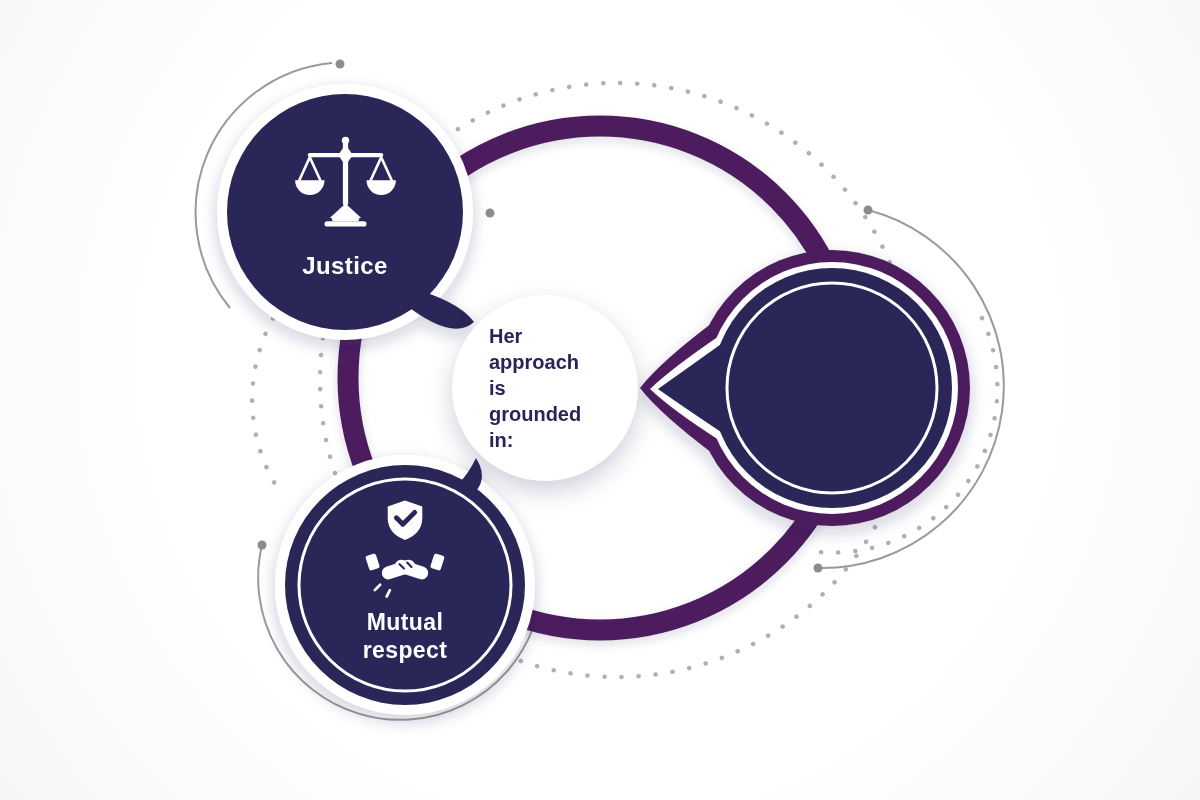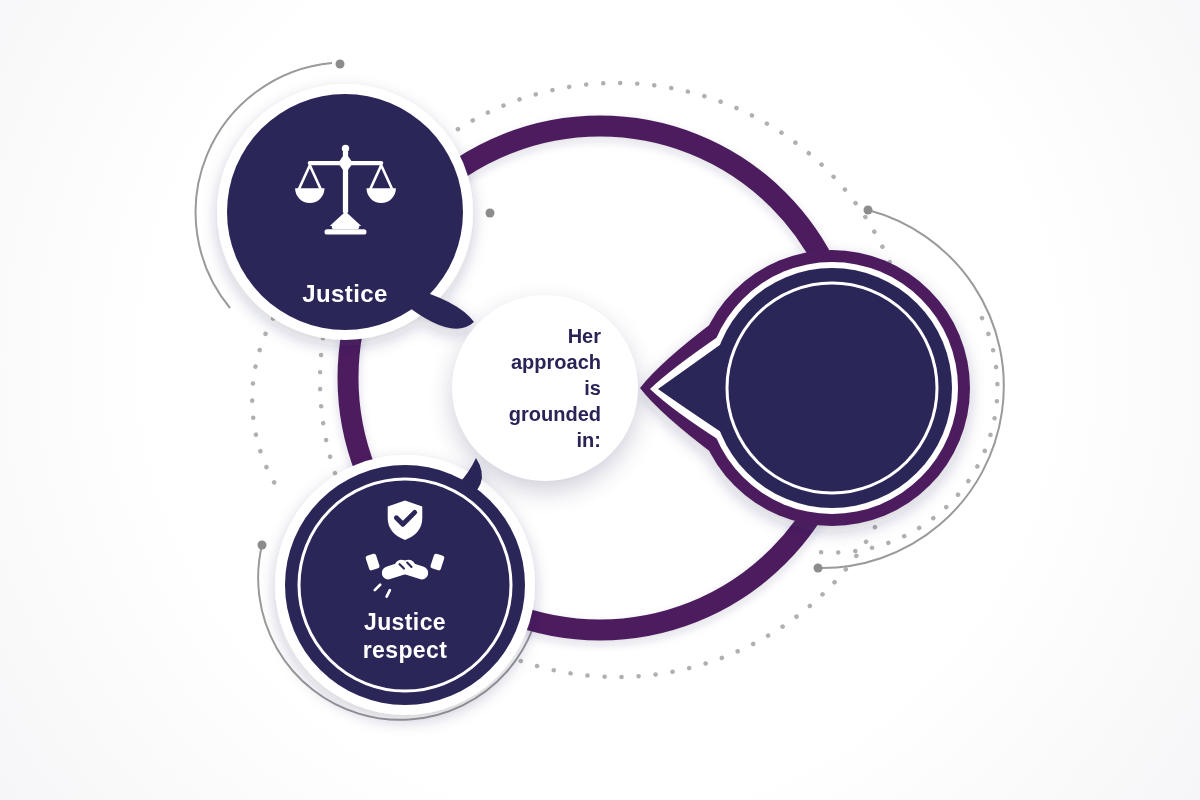--- a/index.html
+++ b/index.html
@@ -6,33 +6,33 @@
   .stage{
     position:relative;width:1200px;height:800px;overflow:hidden;
     background:radial-gradient(circle at 50% 45%, #ffffff 60%, #f6f6f8 100%);
     font-family:"Liberation Sans", sans-serif;
   }
   .bg-svg{position:absolute;left:0;top:0;width:1200px;height:800px;}
   .node{position:absolute;display:flex;flex-direction:column;align-items:center;color:#ffffff;}
   .node-label{
     font-weight:600;letter-spacing:.4px;text-align:center;line-height:1.22;
   }
-  .node-justice{left:245px;top:140px;width:200px;gap:20px;}
+  .node-justice{left:245px;top:132px;width:200px;}
   .node-justice .node-label{font-size:24px;margin-top:14px;}
   .node-accountability{left:712px;top:300px;width:240px;}
   .node-accountability .node-label{font-size:24px;margin-top:12px;}
   .node-mutual{left:305px;top:496px;width:200px;}
   .node-mutual .node-label{font-size:23px;margin-top:8px;max-width:110px;}
   .center-circle{
     position:absolute;left:452px;top:295px;width:186px;height:186px;border-radius:50%;
     background:#ffffff;box-shadow:0 10px 24px rgba(40,35,90,.22);
     display:flex;align-items:center;justify-content:center;
   }
   .center-text{
-    width:112px;text-align:right;font-size:20px;font-weight:700;
+    width:112px;text-align:left;font-size:20px;font-weight:700;
     color:#2a2456;line-height:1.3;
   }
   .icon-svg{display:block;}
 </style>
 </head>
 <body>
 
 <div class="stage">
 
   <svg class="bg-svg" viewBox="0 0 1200 800">
@@ -112,20 +112,20 @@
     <svg class="icon-svg" width="108" height="104" viewBox="0 0 100 96" fill="#ffffff">
       <path d="M50 4 l16 5.5 v11 c0 10 -6.5 16.5 -16 20 c-9.5 -3.5 -16 -10 -16 -20 V9.5 z"></path>
       <path d="M42 20 l6 6 11 -11" stroke="#2b2659" stroke-width="4.5" fill="none" stroke-linecap="round" stroke-linejoin="round"></path>
       <rect x="28" y="62" width="32" height="12" rx="6" transform="rotate(-18 44 68)"></rect>
       <rect x="40" y="62" width="32" height="12" rx="6" transform="rotate(18 56 68)"></rect>
       <rect x="15" y="54" width="10" height="14" rx="2" transform="rotate(-18 20 61)"></rect>
       <rect x="75" y="54" width="10" height="14" rx="2" transform="rotate(18 80 61)"></rect>
       <path d="M45 63 l4 4 M52 61.5 l4 4" stroke="#2b2659" stroke-width="2" stroke-linecap="round"></path>
       <path d="M27 82 l-5 5 M36 87 l-3 6" stroke="#ffffff" stroke-width="2.5" stroke-linecap="round"></path>
     </svg>
-    <div class="node-label">Justice respect</div>
+    <div class="node-label">Mutual respect</div>
   </div>
 
   <div class="center-circle">
     <div class="center-text">Her approach is grounded in:</div>
   </div>
 
 </div>
 
 </body></html>

